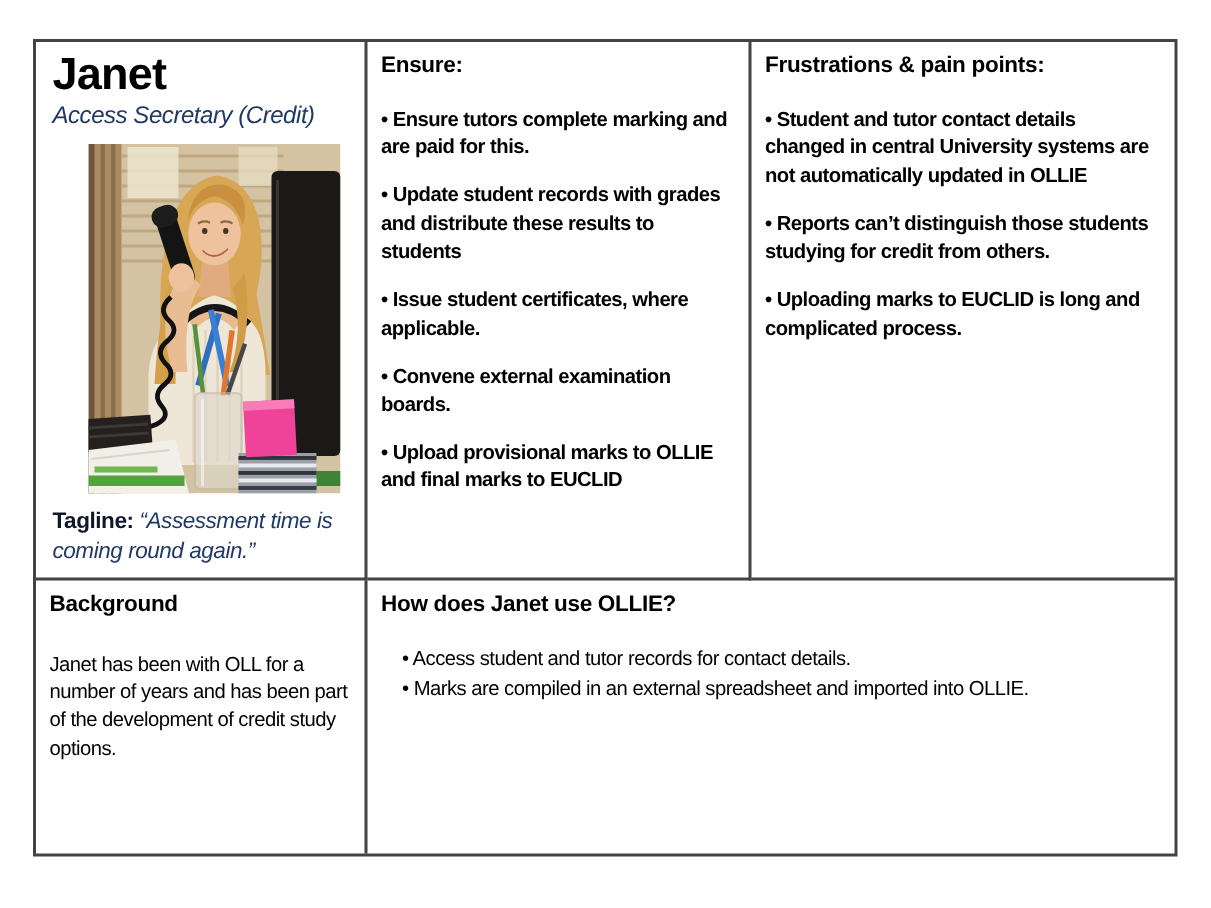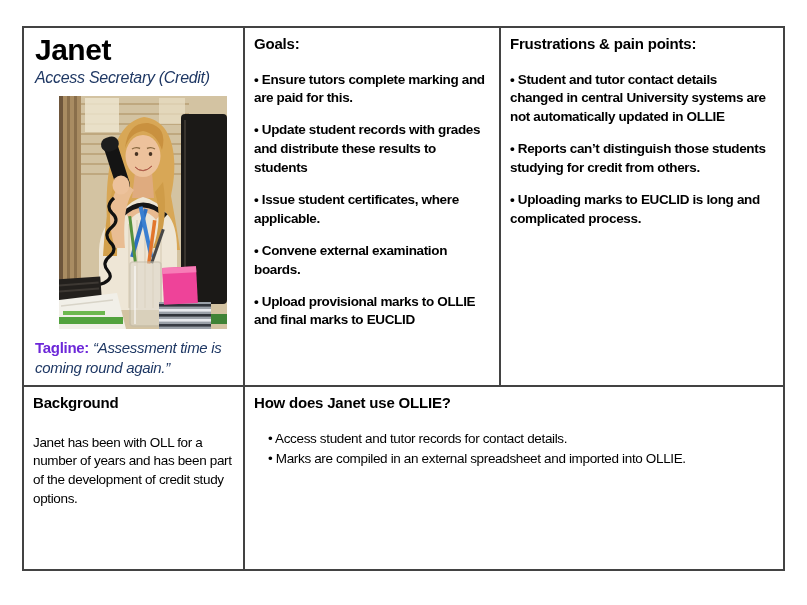--- a/index.html
+++ b/index.html
@@ -17,21 +17,21 @@
   .b-right{border-right:2px solid #434343;}
   .b-bottom{border-bottom:2px solid #434343;}
   .cell-span{grid-column:2 / 4;}
 
   
   .profile-cell{padding:6px 10px 6px 11px;}
   .persona-name{font-size:30px;font-weight:bold;line-height:1.05;letter-spacing:-0.5px;margin:0;}
   .persona-role{font-size:16px;font-style:italic;margin:3px 0 0 0;letter-spacing:-0.3px;}
   .photo-wrap{margin:9px 0 0 24px;width:168px;height:233px;line-height:0;}
   .tagline{margin-top:9px;font-size:15px;line-height:1.35;letter-spacing:-0.3px;width:200px;}
-  .tagline-label{font-weight:bold;color:#6d28d9;margin-right:4px;}
+  .tagline-label{font-weight:bold;color:#0f172a;margin-right:4px;}
   .tagline-quote{font-style:italic;}
 
   
   .content-cell{padding:6px 10px 6px 9px;}
   .cell-heading{font-size:15px;font-weight:bold;letter-spacing:-0.2px;margin:0 0 0 0;line-height:1.3;}
   .body-text{font-size:13.5px;letter-spacing:-0.35px;line-height:1.4;}
   .bullet-list .bullet{margin:13px 0 0 0;}
   .bullet-list.tight .bullet{margin:2px 0 0 14px;}
   .bullet-list.tight{margin-top:17px;}
   .bullet-list:not(.tight){margin-top:17px;font-weight:bold;}
@@ -147,21 +147,21 @@
           </g>
         </svg>
       </div>
 
       <div class="tagline">
         <span class="tagline-label">Tagline:</span><span class="tagline-quote accent" style="color: rgb(31, 56, 100);">“Assessment time is coming round again.”</span>
       </div>
     </div>
 
     <div class="cell content-cell b-right b-bottom" style="border-color: rgb(67, 67, 67);">
-      <div class="cell-heading">Goals:</div>
+      <div class="cell-heading">Ensure:</div>
       <div class="body-text bullet-list">
           <p class="bullet">• Ensure tutors complete marking and are paid for this.</p>
           <p class="bullet">• Update student records with grades and distribute these results to students</p>
           <p class="bullet">• Issue student certificates, where applicable.</p>
           <p class="bullet">• Convene external examination boards.</p>
           <p class="bullet">• Upload provisional marks to OLLIE and final marks to EUCLID</p>
         </div>
     </div>
 
     <div class="cell content-cell b-bottom" style="border-color: rgb(67, 67, 67);">

